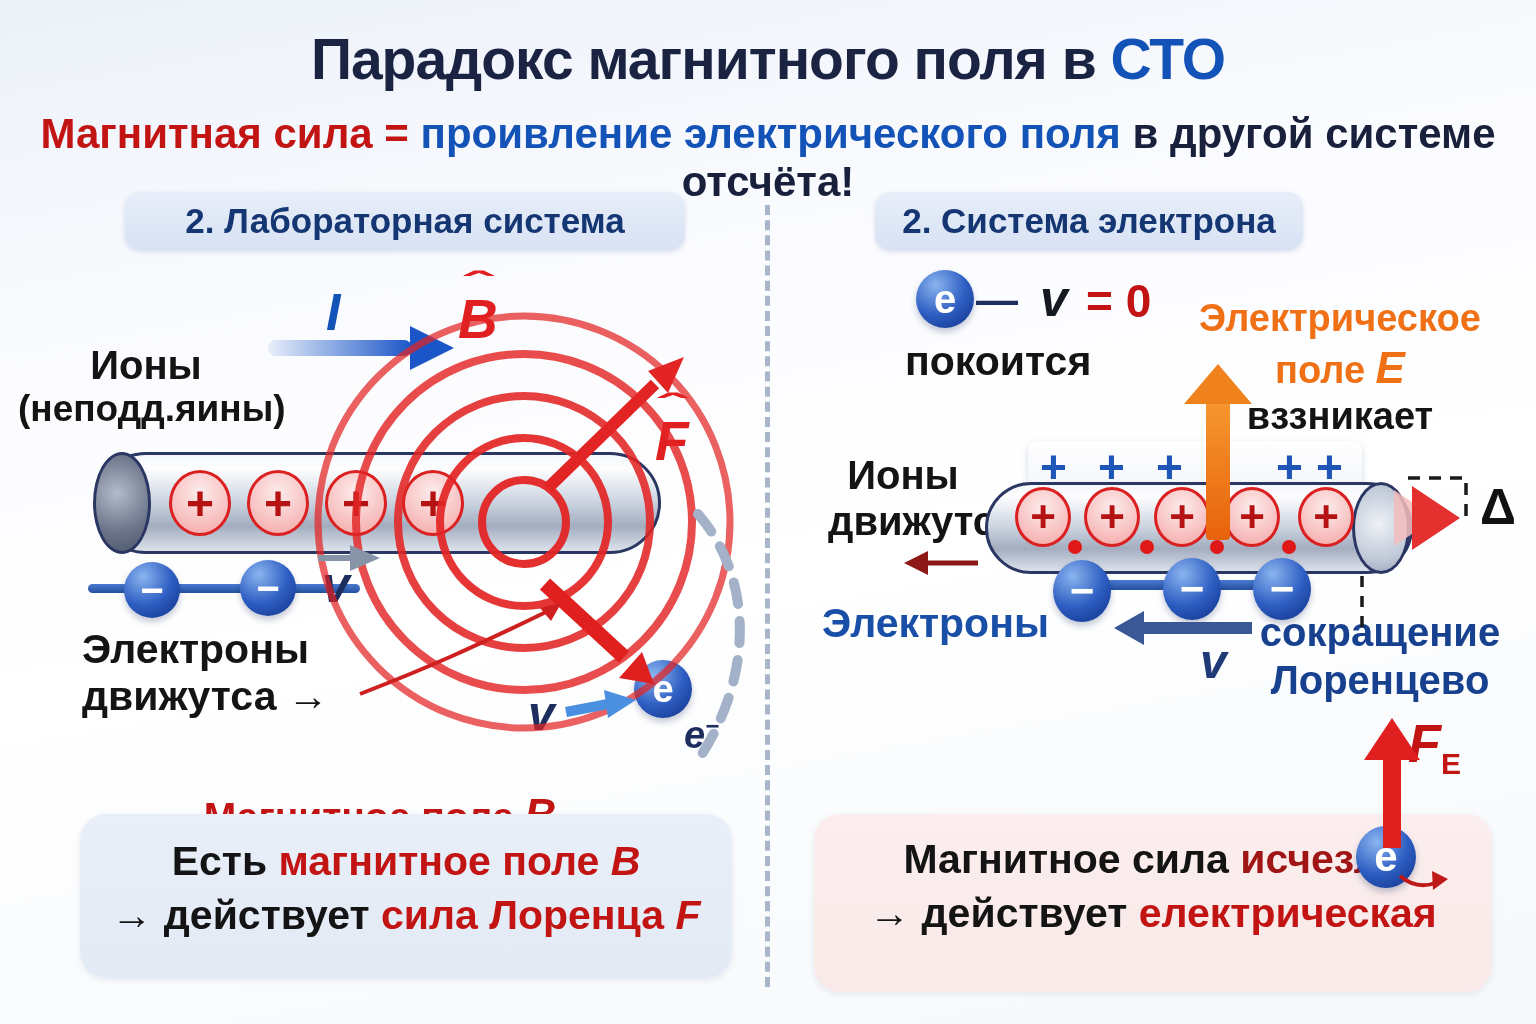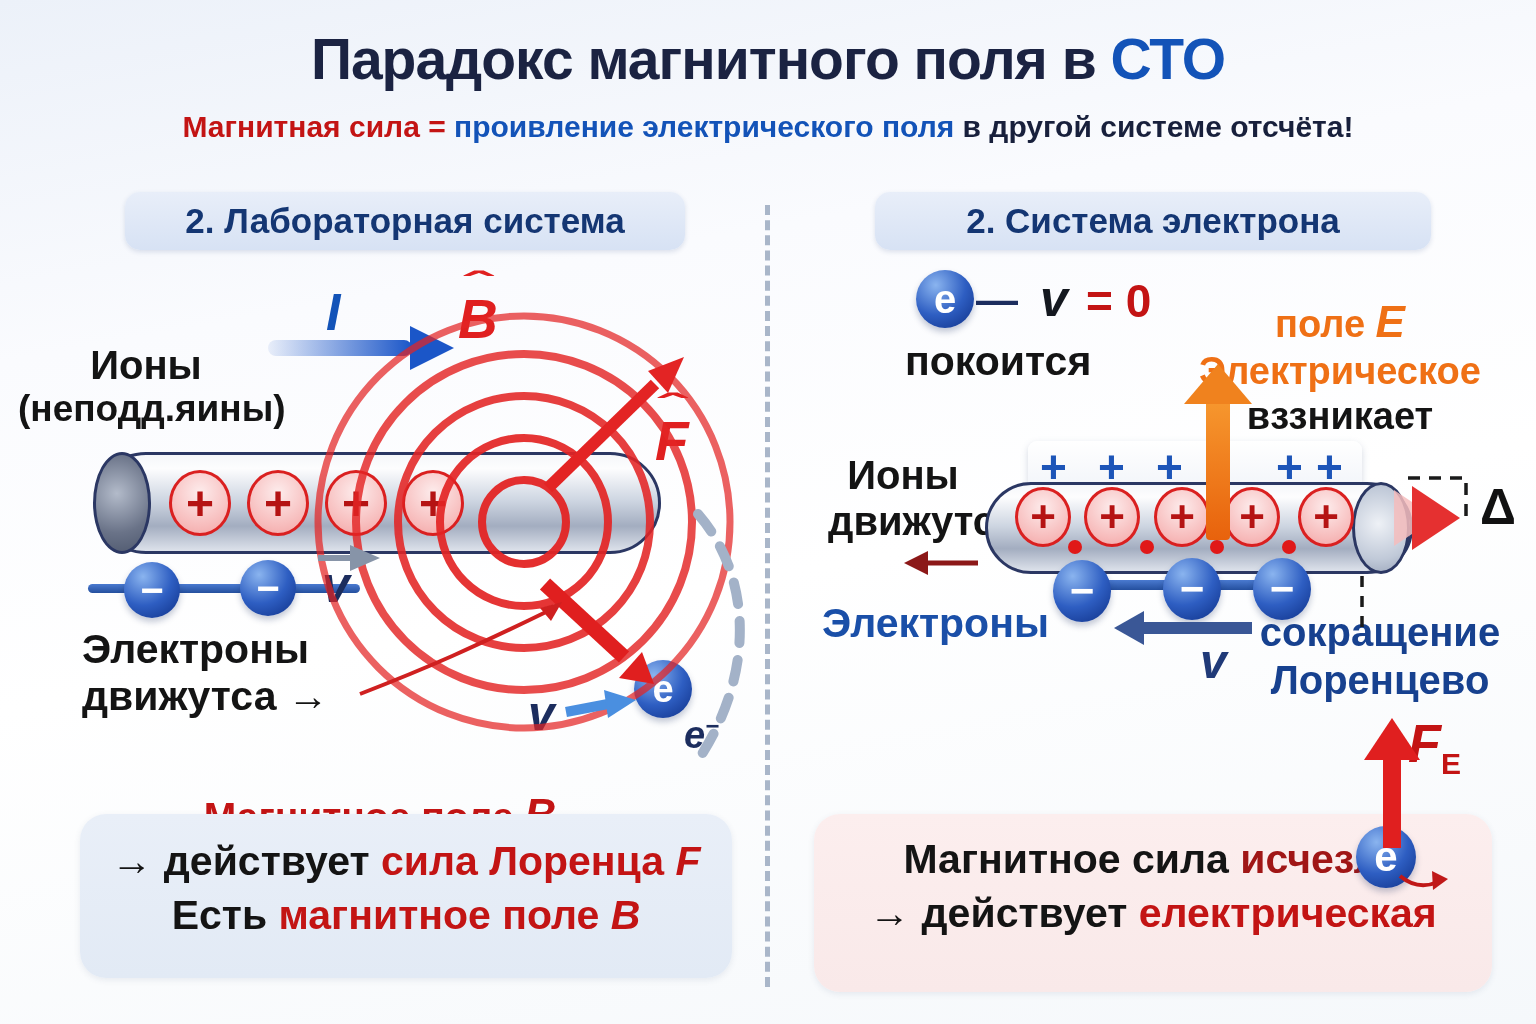--- a/index.html
+++ b/index.html
@@ -4,21 +4,21 @@
 <style>
   *{margin:0;padding:0;box-sizing:border-box}
   body{font-family:"Liberation Sans",sans-serif;background:#dde2ea}
   .stage{position:relative;width:1536px;height:1024px;overflow:hidden;
     background:linear-gradient(170deg,#ecf1f9 0%,#fafbfe 28%,#ffffff 55%,#f5f8fb 100%)}
   .abs{position:absolute}
   .b{font-weight:bold}
   .it{font-style:italic}
   .title{left:0;top:26px;width:100%;text-align:center;font-size:57px;font-weight:bold;color:#1b2342;letter-spacing:-1px}
   .title .accent{color:#1353b8}
-  .subtitle{left:0;top:110px;width:100%;text-align:center;font-size:30px;font-weight:bold}
+  .subtitle{left:0;top:110px;width:100%;text-align:center;font-size:42px;font-weight:bold}
   .red{color:#c31414}
   .dred{color:#a01616}
   .blue{color:#1353b8}
   .dark{color:#18203c}
   .blk{color:#141414}
   .orange{color:#ef7015}
   .navy{color:#1c2d5e}
   .divider{left:765px;top:205px;height:782px;border-left:5px dashed #a9b6c9}
   .phead{height:58px;background:linear-gradient(180deg,#e8eef9,#d7e2f4);border-radius:15px;
     display:flex;align-items:center;justify-content:center;font-size:35px;font-weight:bold;color:#143673;
@@ -116,44 +116,44 @@
 
     <div class="esphere abs" style="left:634px;top:660px;width:58px;height:58px;font-size:38px">
         <span>e</span>
       </div>
     <div class="abs navy it b" style="left:684px;top:712px;font-size:38px"><span>e</span><sup class="sup">−</sup></div>
     <div class="abs navy it b" style="left:528px;top:686px;font-size:48px">v</div>
 
     <div class="abs red b" style="left:130px;top:790px;width:500px;text-align:center;font-size:39px"><span>Магнитное поле</span> <span class="it" style="font-size:44px">B</span></div>
 
     <div class="cbox box-blue abs" style="left:80px;top:814px;width:652px;height:164px;padding-top:20px">
+      <div><span class="blk">Есть</span> <span class="red">магнитное поле</span> <span class="red it">B</span></div>
       <div><span class="blk">→ действует</span> <span class="red">сила Лоренца</span> <span class="red it">F</span></div>
-      <div><span class="blk">Есть</span> <span class="red">магнитное поле</span> <span class="red it">B</span></div>
     </div>
   </section>
 
   <section>
-    <div class="phead abs" style="left:875px;top:192px;width:556px">
+    <div class="phead abs" style="left:875px;top:192px;width:428px">
       <span>2. Система электрона</span>
     </div>
 
     <div class="esphere abs" style="left:916px;top:270px;width:58px;height:58px;font-size:40px">
         <span>e</span>
       </div>
     <div class="abs navy b" style="left:976px;top:276px;font-size:42px">—</div>
     <div class="abs it b" style="left:1040px;top:270px;font-size:50px;color:#14181f">v</div>
     <div class="abs red b" style="left:1086px;top:274px;font-size:46px">= 0</div>
 
     <div class="abs b" style="left:905px;top:338px;font-size:41px;line-height:1.15">
       <div class="blk">покоится</div>
     </div>
 
     <div class="abs b" style="left:1192px;top:296px;width:296px;text-align:center;font-size:38px;line-height:1.2">
+      <div class="orange">Электрическое</div>
       <div class="orange"><span>поле</span> <span class="it" style="font-size:44px">E</span></div>
-      <div class="orange">Электрическое</div>
       <div class="blk">вззникает</div>
     </div>
 
     <div class="abs blk b" style="left:828px;top:452px;width:150px;text-align:center;font-size:40px;line-height:1.15">
       <div>Ионы</div>
       <div>движутса</div>
     </div>
 
     <div class="strip abs" style="left:1028px;top:441px;width:334px;height:52px"></div>
     <div class="plus-b abs" style="left:1040px;top:444px">+</div>

